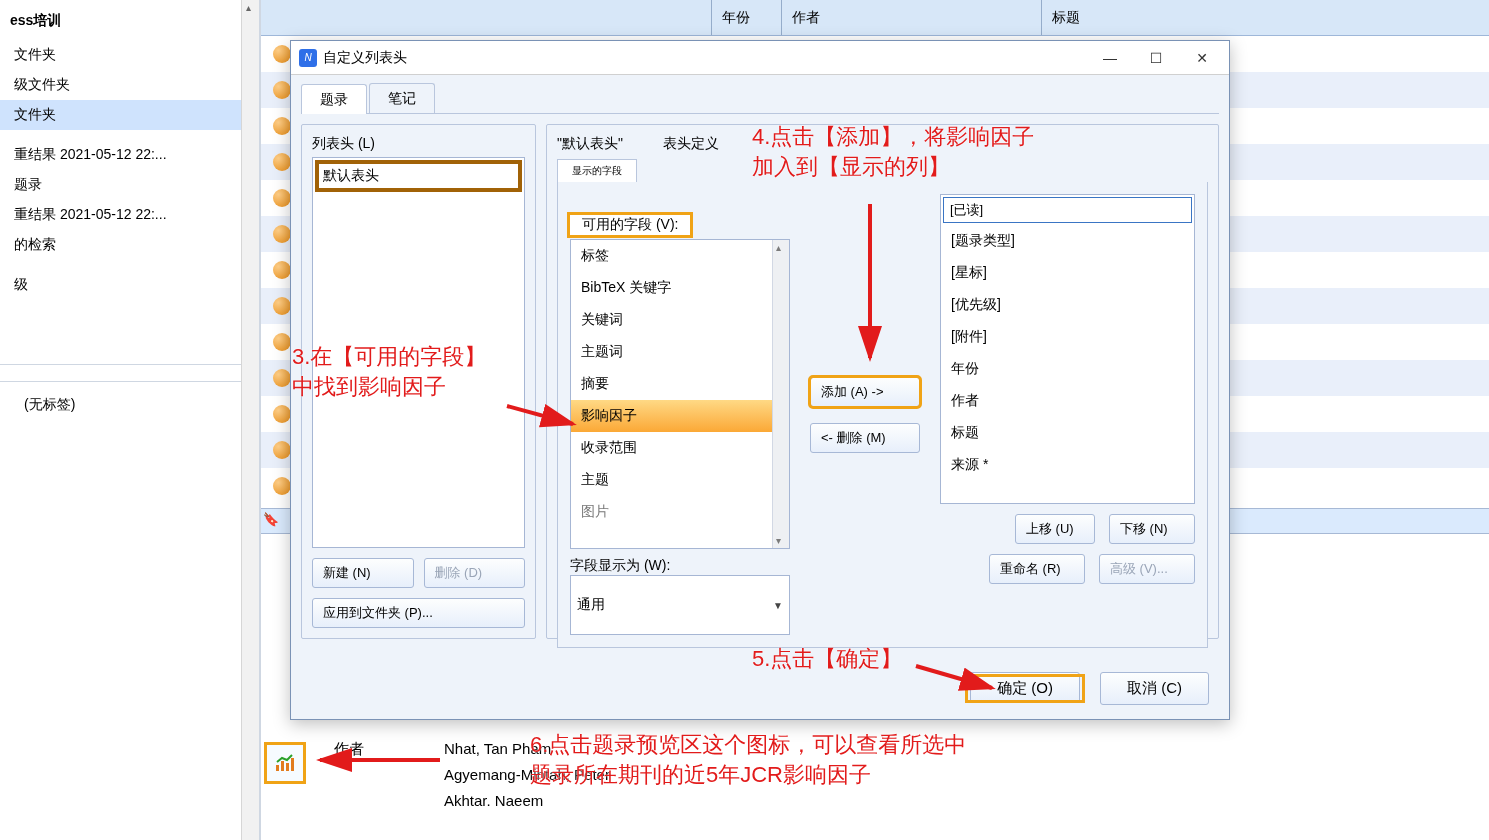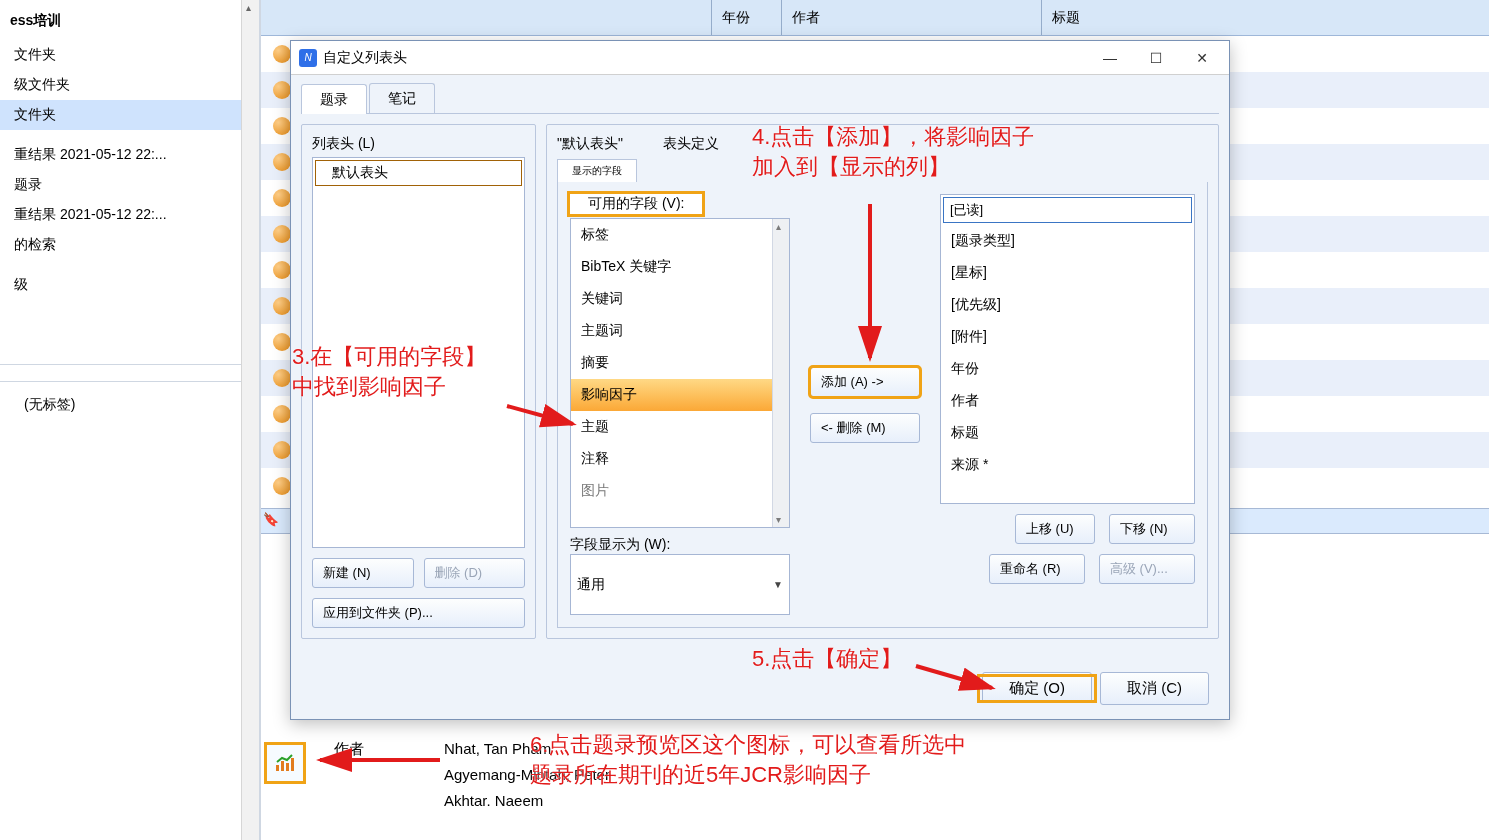--- a/index.html
+++ b/index.html
@@ -62,21 +62,21 @@
   .tab { padding:6px 18px 5px 18px; border:1px solid #b9c6dd; border-bottom:none; margin-right:2px; background:#eef3fa; border-radius:3px 3px 0 0; font-size:14px;}
   .tab.active{ background:#fff; position:relative; top:1px;}
   
   .two-col { display:flex; gap:10px; margin-top:10px; height:515px;}
   .col-box { border:1px solid #b9c6dd; padding:10px; background:#eef3fa; border-radius:2px;}
   .col-left { width:235px; display:flex; flex-direction:column;}
   .col-right { flex:1; display:flex; flex-direction:column;}
 
   .lbl { font-size:14px; margin-bottom:4px;}
   .list-box { border:1px solid #a6b6d4; background:#fff; flex:1; padding:2px;}
-  .list-box input[type=text]{ width:100%; border:1px solid #a16207; padding:4px 16px; font-size:14px;}
+  .list-box input[type=text]{ width:100%; border:4px solid #a16207; padding:4px 4px; font-size:14px;}
   .btn-row { display:flex; gap:10px; margin-top:10px;}
   .btn { border:1px solid #a7b8d6; background:linear-gradient(#fdfefe,#e7effb); padding:5px 10px; font-size:13px; border-radius:3px; white-space:nowrap;}
   .btn.disabled { color:#9aa5b7; }
   .btn.wide { flex:1; }
 
   .header-def-row { font-size:14px; margin-bottom:6px; display:flex; gap:40px;}
   .sub-tabs { display:flex;}
   .sub-tab { padding:4px 14px; border:1px solid #b9c6dd; border-bottom:none; background:#fff; font-size:10px;}
   
   .field-cols { display:flex; gap:10px; border:1px solid #b9c6dd; border-top:none; padding:12px 12px 12px 12px; flex:1; background:#eef3fa;}
@@ -90,24 +90,24 @@
   .list-inner { flex:1; overflow:hidden;}
   .v-scroll { width:17px; background:#eef0f3; border-left:1px solid #d2d8e4; position:relative;}
   .v-scroll::before{content:"▴"; position:absolute; top:2px; left:3px; font-size:10px; color:#7b7b7b;}
   .v-scroll::after{content:"▾"; position:absolute; bottom:2px; left:3px; font-size:10px; color:#7b7b7b;}
 
   .row-btns { display:flex; gap:14px; margin-top:10px; justify-content:flex-end;}
   .field-show-row { display:flex; align-items:center; gap:10px; margin-top:8px;}
   .combo { border:1px solid #a6b6d4; background:#fff; padding:20px 6px; font-size:14px; flex:1; display:flex; align-items:center; justify-content:space-between;}
   .combo .caret{font-size:10px; color:#444;}
 
-  .dlg-footer { position:absolute; right:20px; bottom:14px; display:flex; gap:6px; align-items:center;}
+  .dlg-footer { position:absolute; right:20px; bottom:14px; display:flex; gap:18px; align-items:center;}
   .btn.primary { padding:6px 26px; font-size:15px;}
   .hl { outline:3px solid #f0a316; outline-offset:-1px;}
-  .lbl-hl { background:#fff; display:inline-block; outline:3px solid #f0a316; padding:1px 18px;}
+  .lbl-hl { background:#fff; display:inline-block; outline:3px solid #f0a316; padding:1px 12px;margin-top:21px;}
 
   .ann { position:absolute; color:#e21b1b; font-size:22px; font-weight:500; white-space:nowrap; pointer-events:none; text-shadow:0 0 2px #fff;}
   svg.arrow{position:absolute; overflow:visible; pointer-events:none;}
 
   .ok-hl { outline:3px solid #f0a316; padding:2px;}
   
 </style>
 </head>
 <body>
 
@@ -258,22 +258,22 @@
               <span class="lbl-hl">可用的字段 (V):</span>
             </div>
             <div class="list-wrap" style="border:1px solid #a6b6d4; background:#fff;">
               <div class="list-inner">
                 <div class="scroll-item">标签</div>
                 <div class="scroll-item">BibTeX 关键字</div>
                 <div class="scroll-item">关键词</div>
                 <div class="scroll-item">主题词</div>
                 <div class="scroll-item">摘要</div>
                 <div class="scroll-item selected">影响因子</div>
+                <div class="scroll-item">收录范围</div>
                 <div class="scroll-item">主题</div>
-                <div class="scroll-item">注释</div>
                 <div class="scroll-item" style="color:#777">图片</div>
               </div>
               <div class="v-scroll"></div>
             </div>
             <div class="field-show-row">
               <span class="lbl" style="margin:0">字段显示为 (W):</span>
             </div>
             <div class="combo">
               <span>通用</span>
               <span class="caret">▼</span>

